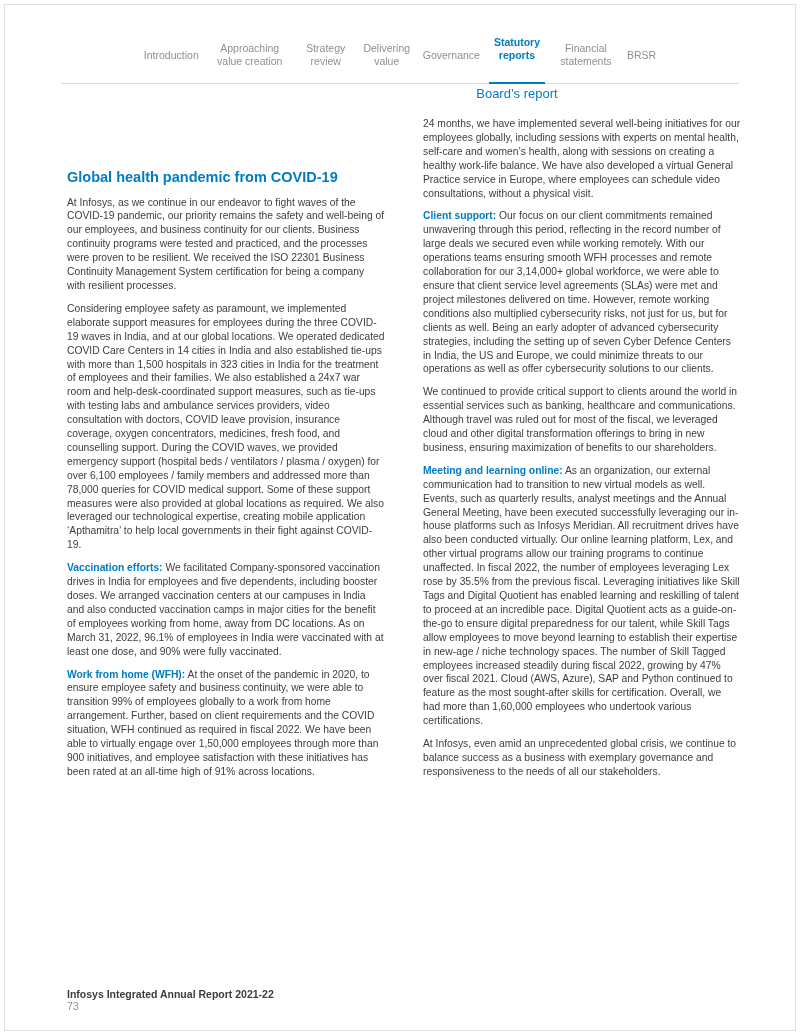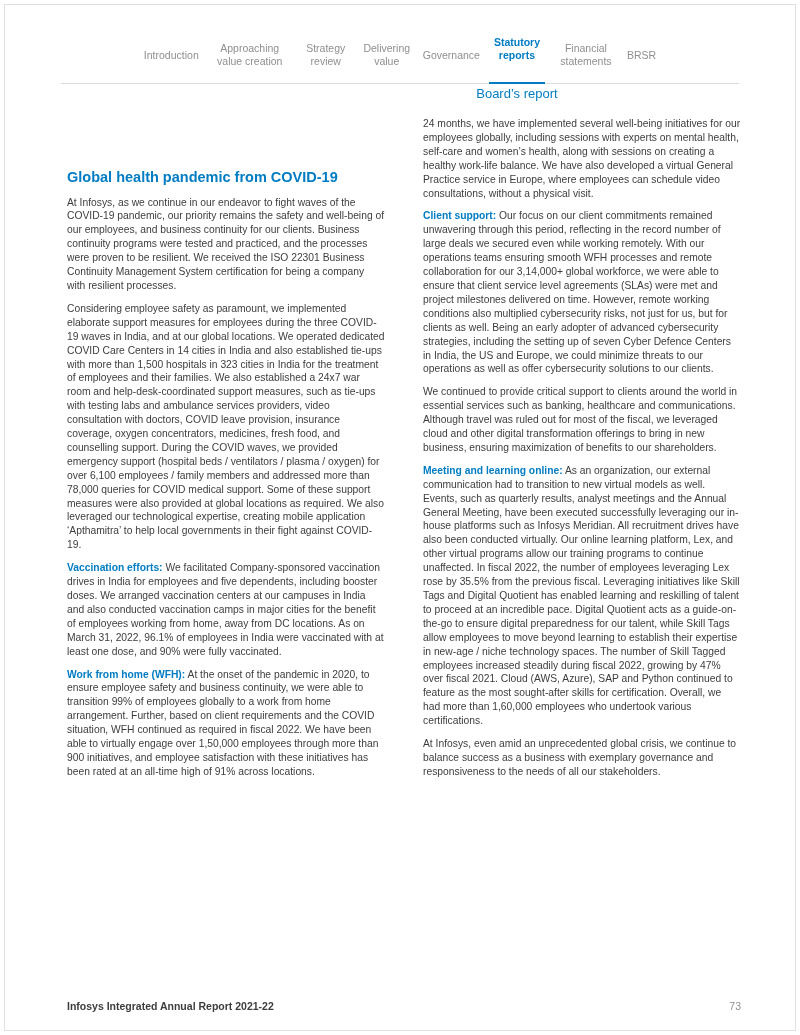--- a/index.html
+++ b/index.html
@@ -90,20 +90,21 @@
     font-weight:bold;
   }
 
   
   .footer {
     position:absolute;
     left:62px; right:54px; bottom:18px;
     display:flex;
     justify-content:space-between;
     align-items:baseline;
+    flex-direction:column;
   }
   .footer-title { font-size:10.5px; font-weight:bold; color:#3d3d3d; }
   .page-number { font-size:10.5px; color:#8f8f8f; }
 </style>
 </head>
 <body>
 
 <div class="page">
 
   <nav class="topnav">

